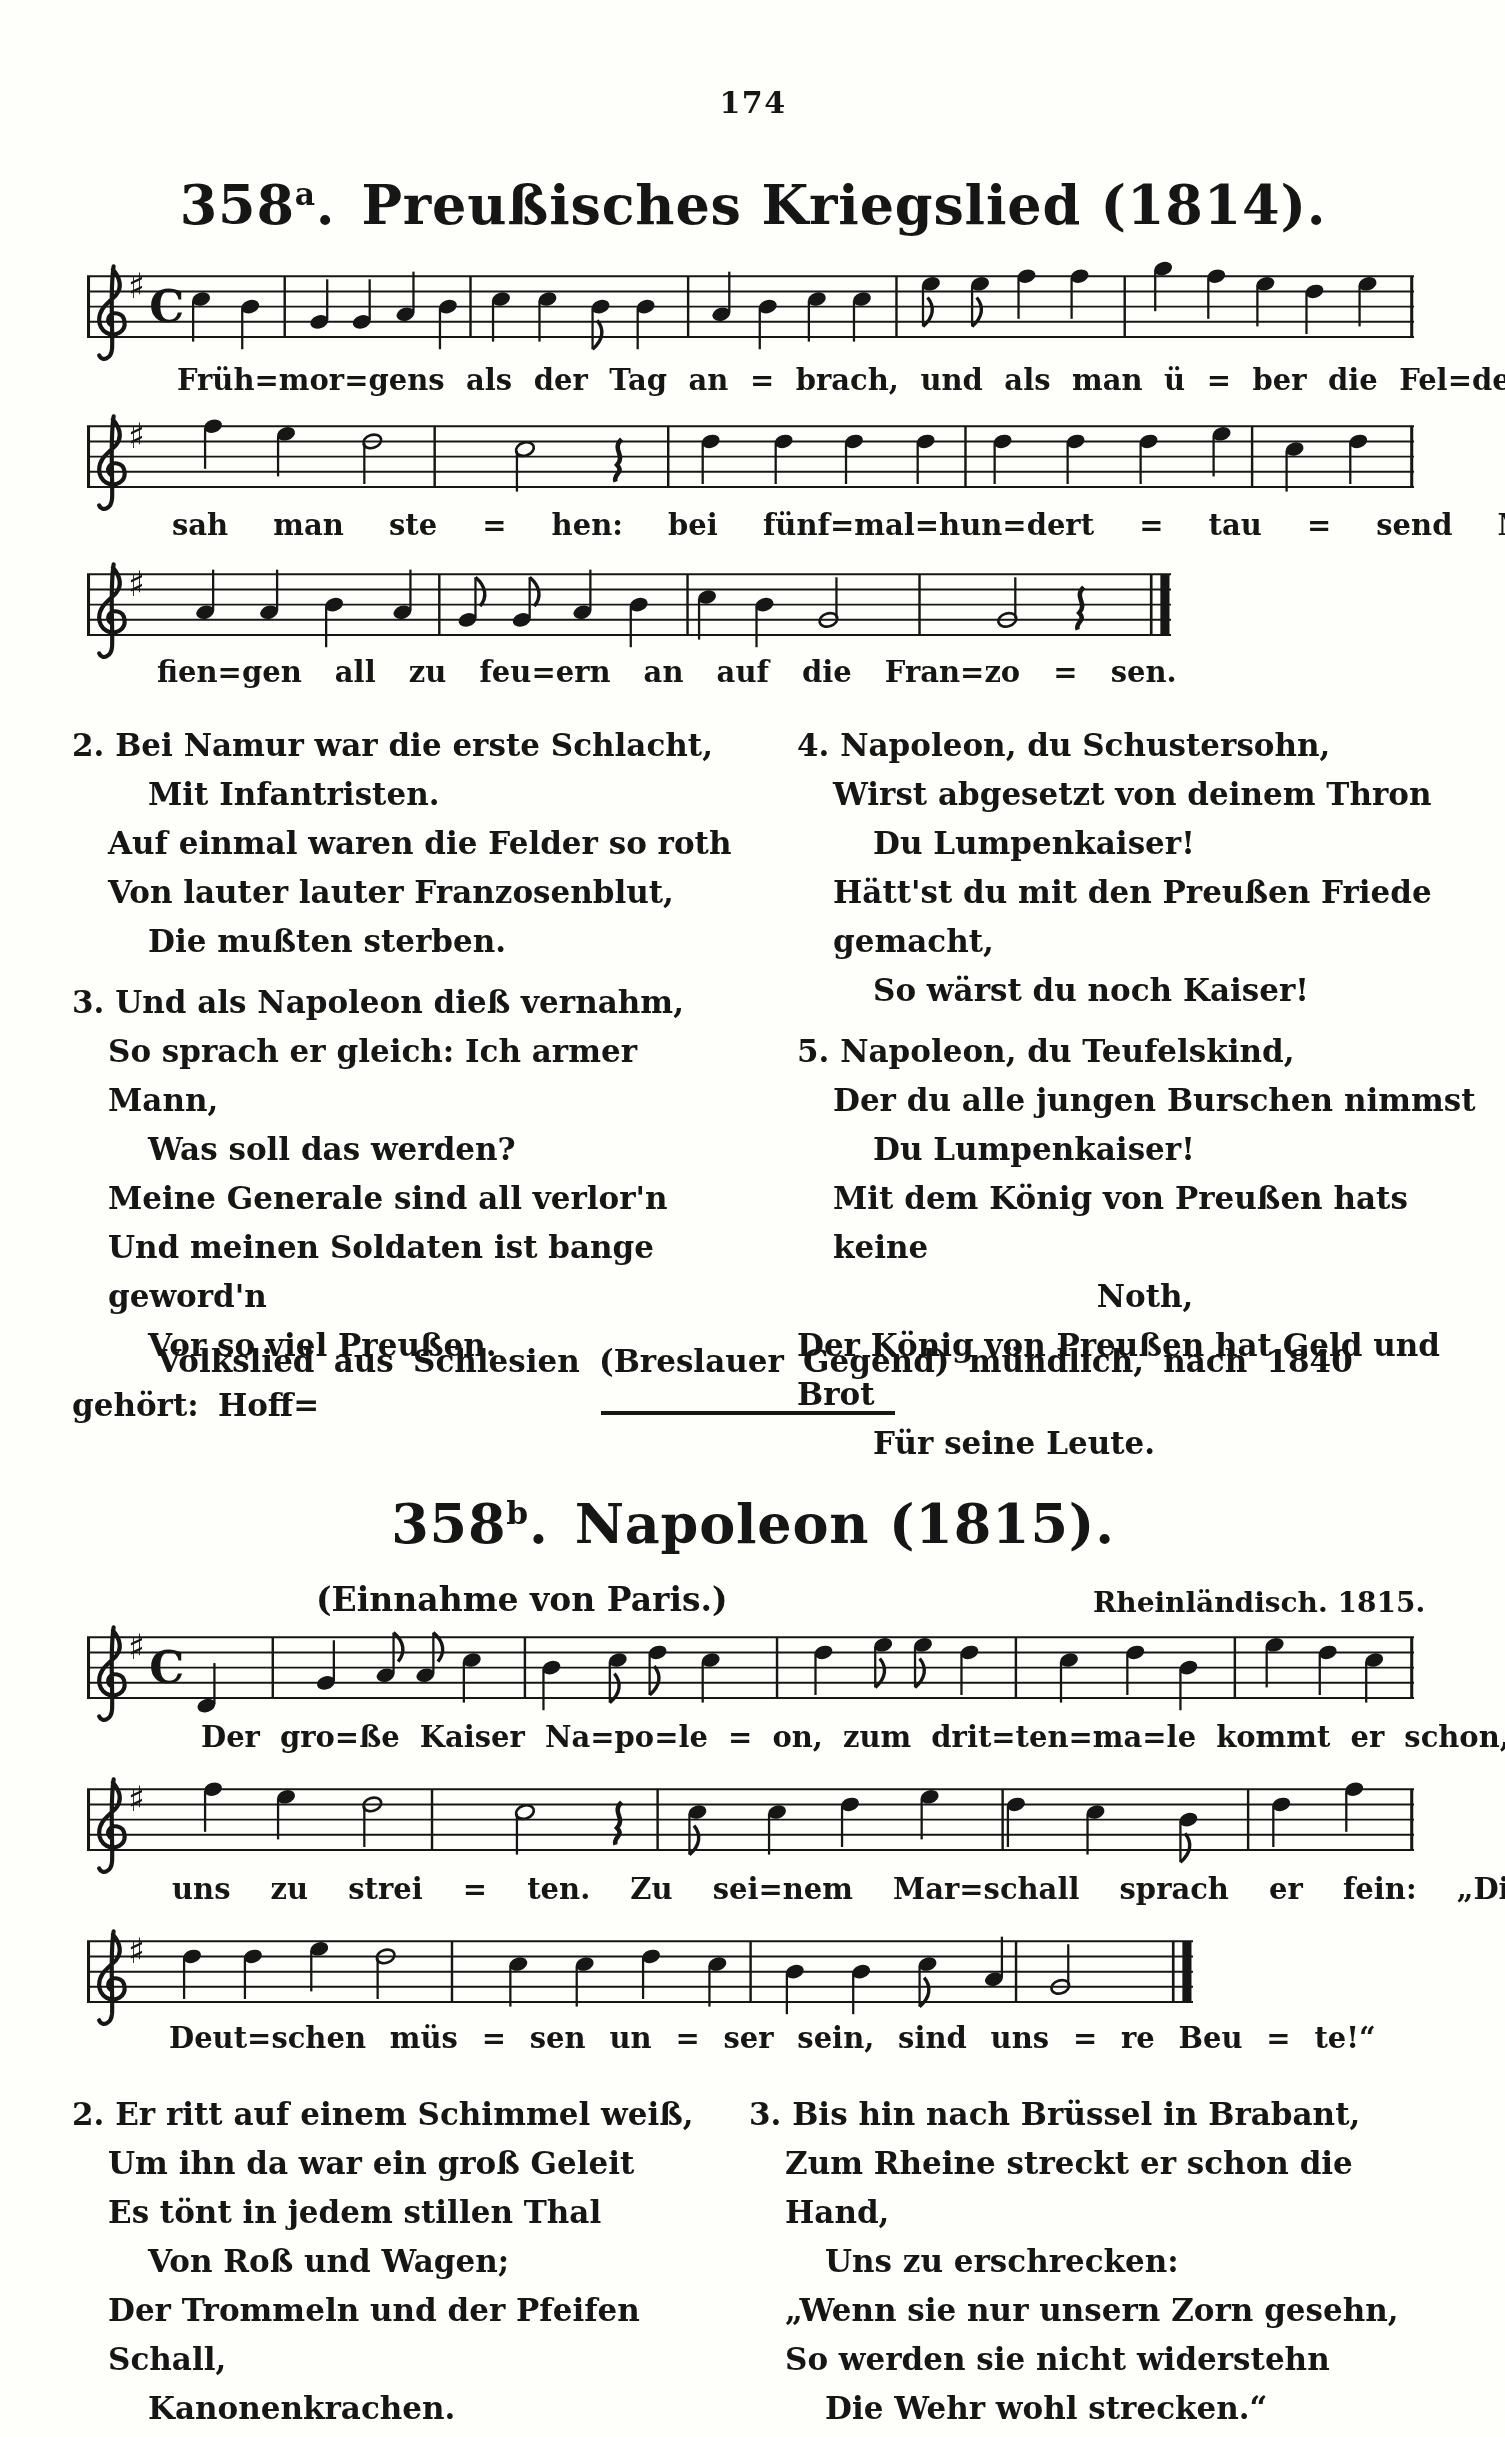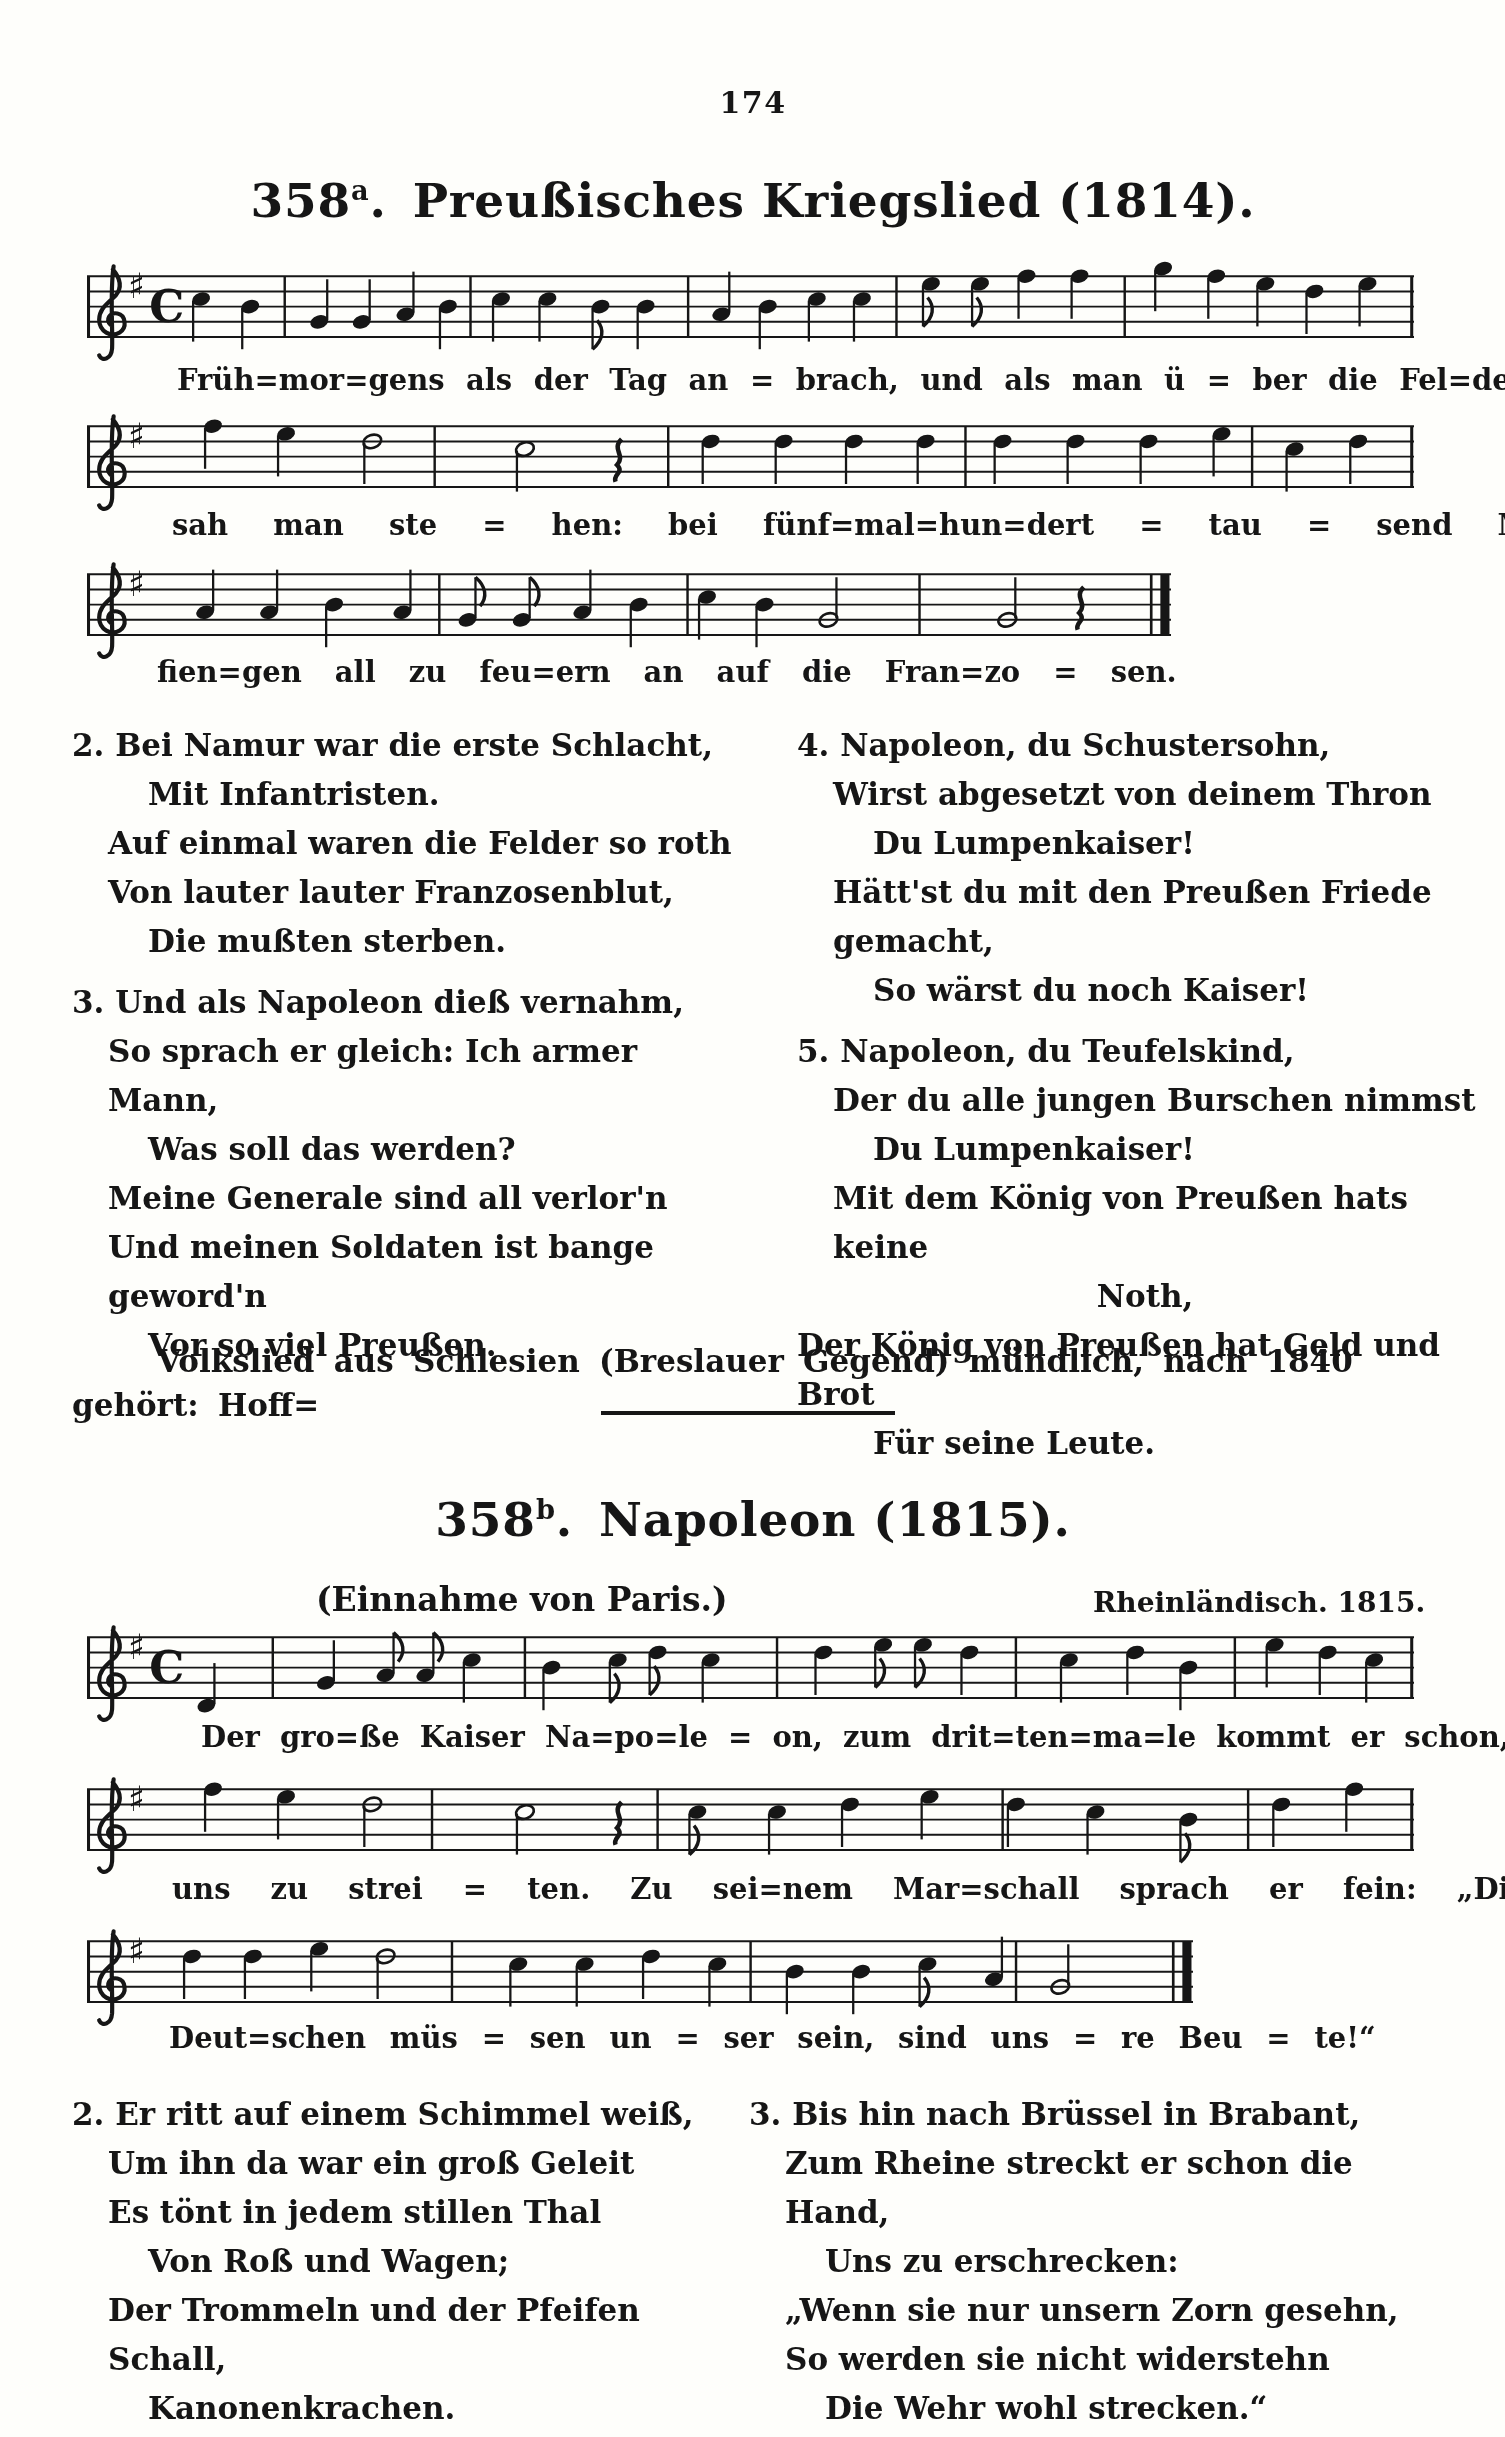--- a/index.html
+++ b/index.html
@@ -1,20 +1,20 @@
 <!DOCTYPE html>
 <html style="font-size:12px"><head>
 <meta charset="utf-8">
 <style>
   html,body{margin:0;padding:0;background:#e8e6e0;}
   .page{position:relative;width:1506px;height:2438px;background:#fefefb;color:#161616;
         font-family:"DejaVu Serif",serif;font-weight:bold;overflow:hidden;}
   .center{position:absolute;left:0;width:100%;text-align:center;}
   .pageno{top:85px;font-size:30px;letter-spacing:1.5px;}
-  .heading{font-size:47px;letter-spacing:0.8px;}
+  .heading{font-size:54px;letter-spacing:0.8px;}
   .heading sup{font-size:58%;vertical-align:super;}
   .heading .gap{display:inline-block;width:26px;}
   .staff{position:absolute;left:87px;}
   .lyrics{position:absolute;left:87px;font-size:29px;white-space:nowrap;}
   .ly-a1{word-spacing:11.4px;padding-left:90px;}
   .ly-a2{word-spacing:35px;padding-left:85px;}
   .ly-a3{word-spacing:23px;padding-left:70px;}
   .ly-b1{word-spacing:10px;padding-left:114px;}
   .ly-b2{word-spacing:30px;padding-left:85px;}
   .ly-b3{word-spacing:13.7px;padding-left:82px;}

